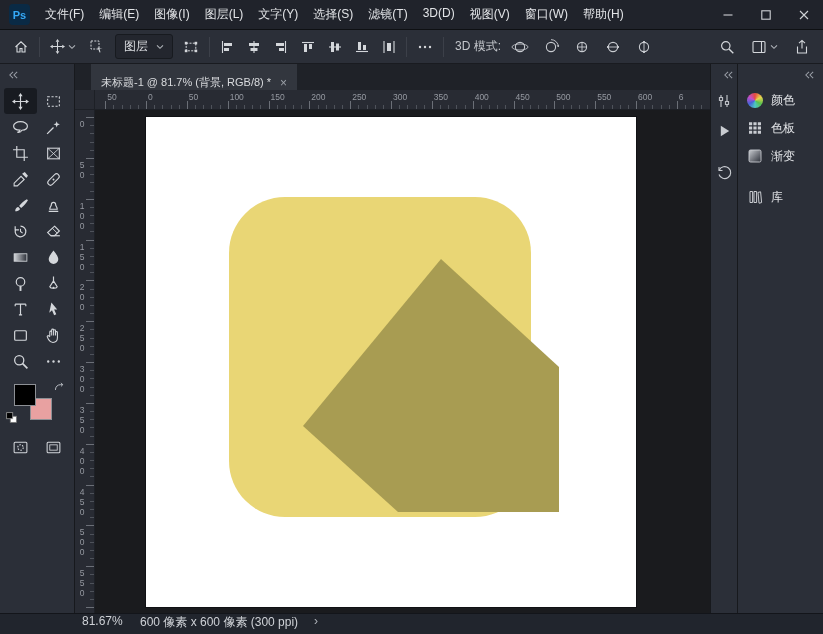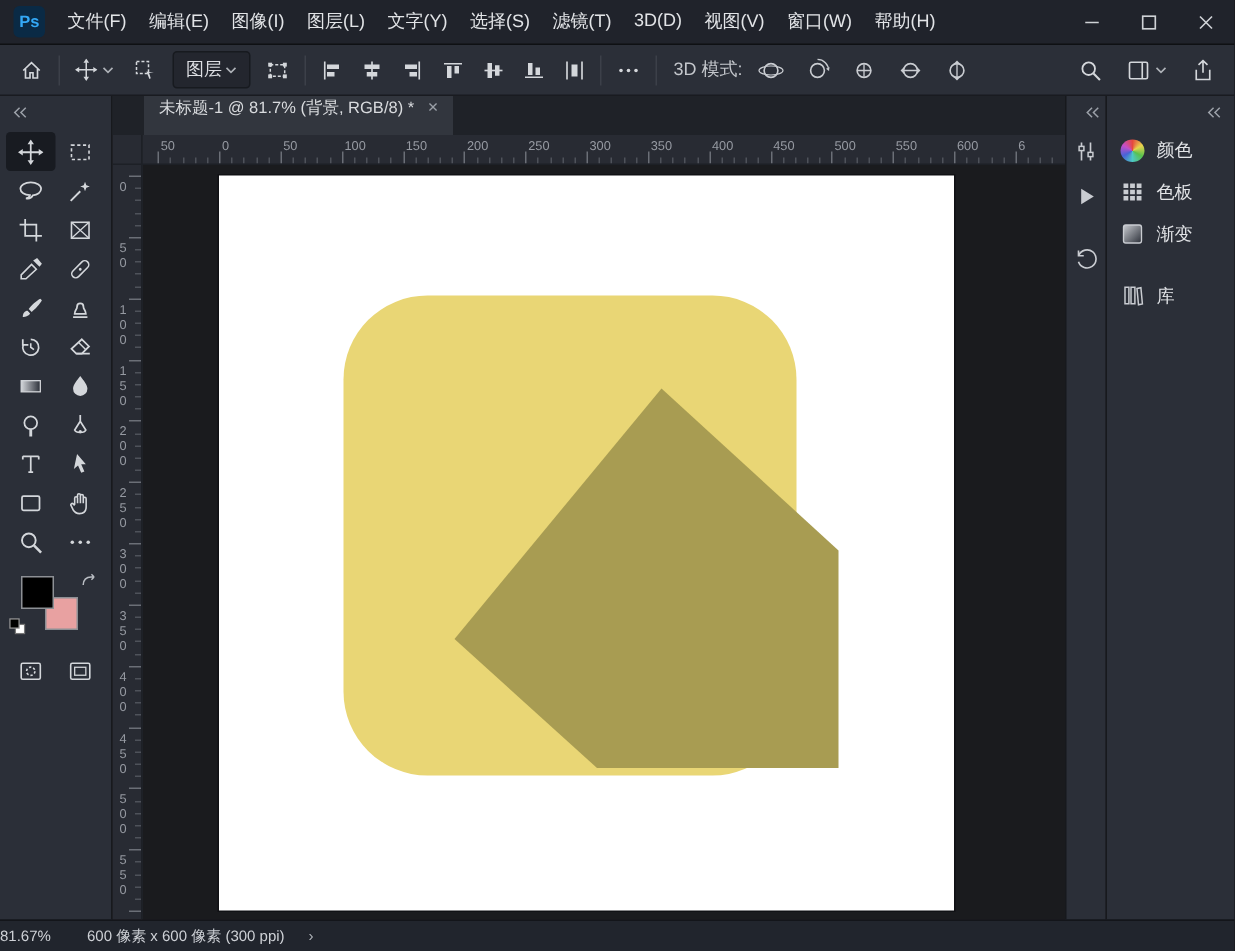--- a/index.html
+++ b/index.html
@@ -28,21 +28,21 @@
 
   
   .optionsbar {
     height:34px; flex:0 0 34px; background:#2b2f38; border-bottom:1px solid #191b20;
     display:flex; align-items:center; padding:0 10px; gap:7px;
   }
   .opt-btn { display:flex; align-items:center; gap:3px; background:none; border:0; padding:3px; border-radius:3px; }
   .opt-btn svg { display:block; }
   .sep { width:1px; height:20px; background:#3c4049; flex:0 0 1px; }
   .opt-dropdown {
-    display:flex; align-items:center; gap:2px; background:#23262e; border:1px solid #171a1f;
+    display:flex; align-items:center; gap:8px; background:#23262e; border:1px solid #171a1f;
     border-radius:3px; padding:3px 8px; color:#dcdee2; font-size:12px;
   }
   .mode-label { color:#c3c6cb; margin-left:4px; white-space:nowrap; }
   .right-cluster { margin-left:auto; display:flex; align-items:center; gap:10px; }
 
   
   .main { flex:1 1 auto; display:flex; min-height:0; }
 
   
   .tools-panel { width:75px; flex:0 0 75px; background:#2b2f38; border-right:1px solid #17191d; display:flex; flex-direction:column; }
@@ -56,21 +56,21 @@
   .fg-swatch { position:absolute; left:14px; top:6px; width:22px; height:22px; border:1px solid #8d9095; z-index:2; }
   .bg-swatch { position:absolute; left:30px; top:20px; width:22px; height:22px; border:1px solid #8d9095; z-index:1; }
   .swap-icon { position:absolute; left:53px; top:3px; }
   .mini-default { position:absolute; left:5px; top:33px; }
   .mask-row { display:grid; grid-template-columns:33px 33px; width:66px; margin:4px auto 0; }
 
   
   .center { flex:1 1 auto; display:flex; flex-direction:column; min-width:0; }
   .tabbar { height:26px; flex:0 0 26px; background:#1f2228; display:flex; align-items:flex-end; }
   .tab {
-    margin-left:21px; height:26px; background:#32363e; display:flex; align-items:flex-start;
+    margin-left:16px; height:26px; background:#32363e; display:flex; align-items:flex-end;
     gap:9px; padding:0 10px; font-size:11px; color:#d9dbde; white-space:nowrap;
   }
   .tab-close { color:#9ba0a8; font-size:12px; }
 
   .workspace { position:relative; flex:1 1 auto; background:#1a1b1e; overflow:hidden; }
   .ruler-corner { position:absolute; left:0; top:0; width:20px; height:20px; background:#282b33; border-right:1px solid #1d2026; border-bottom:1px solid #1d2026; z-index:3; }
   .hruler { position:absolute; left:20px; right:0; top:0; height:20px; background:#282b33; border-bottom:1px solid #1d2026; overflow:hidden; z-index:2; }
   .vruler { position:absolute; left:0; top:20px; bottom:0; width:20px; background:#282b33; border-right:1px solid #1d2026; overflow:hidden; z-index:2; }
   .tick.h { position:absolute; bottom:0; width:1px; height:4px; background:#4e525a; }
   .tick.h.major { height:8px; background:#6b6f77; }
@@ -91,21 +91,21 @@
   .right-panel .panel-collapse { justify-content:flex-end; padding-right:8px; }
   .panel-item { height:28px; display:flex; align-items:center; gap:8px; padding-left:9px; background:none; border:0; color:#e2e4e7; font-size:12px; }
   .panel-item svg, .panel-item .wheel { flex:0 0 16px; }
   .group-gap { height:13px; }
   .wheel { width:15px; height:15px; border-radius:50%;
     background:conic-gradient(#e5493f,#e8d44d,#58c14d,#4dc8c4,#4763d8,#c44fc9,#e5493f); }
 
   
   .statusbar {
     height:21px; flex:0 0 21px; background:#21252d; border-top:1px solid #13151a;
-    display:flex; align-items:center; font-size:10px; color:#ced1d6; 
+    display:flex; font-size:12px; color:#ced1d6; padding-left:82px;
   }
   .statusbar .zoom { min-width:46px; }
   .statusbar .docinfo { margin-left:12px; }
   .statusbar .chev { margin-left:16px; color:#aeb2b8; }
   button { cursor:default; color:inherit; font-family:inherit; }
 </style>
 </head>
 <body>
 
 <div class="app">

